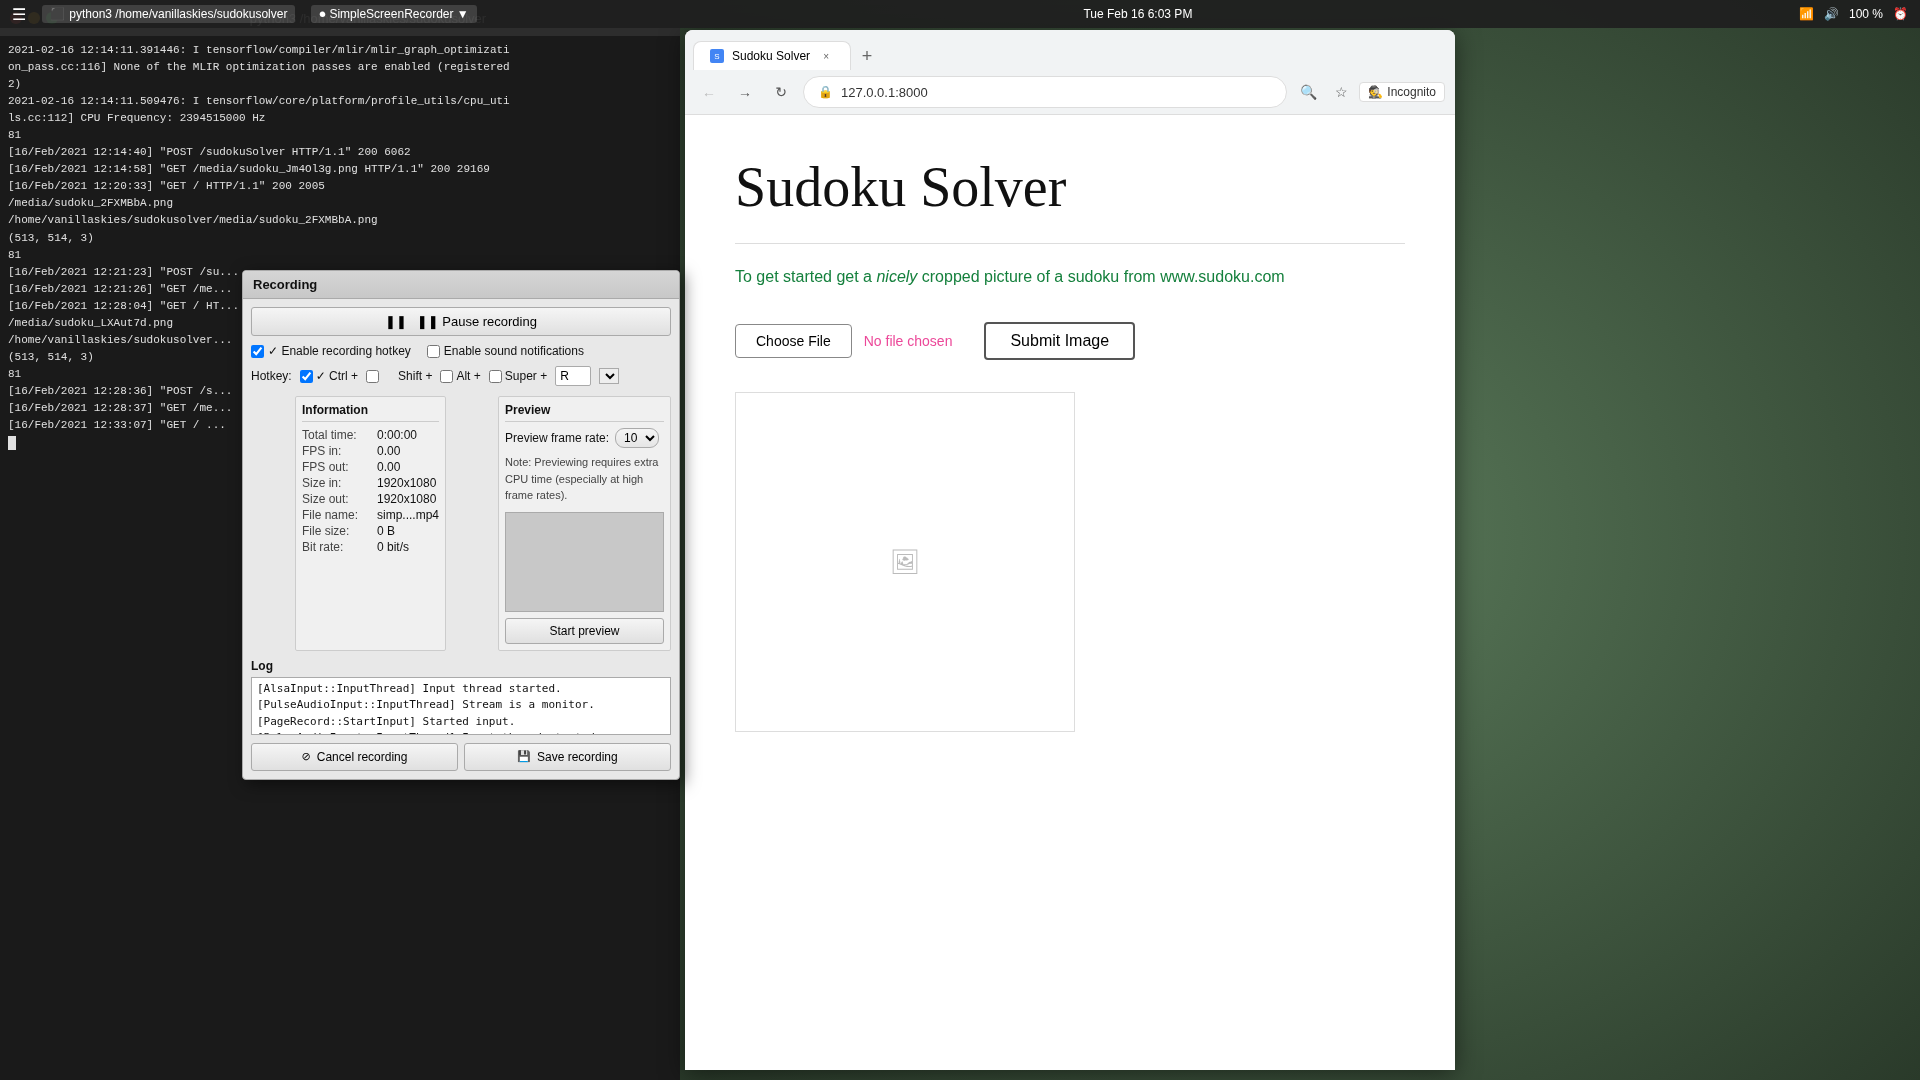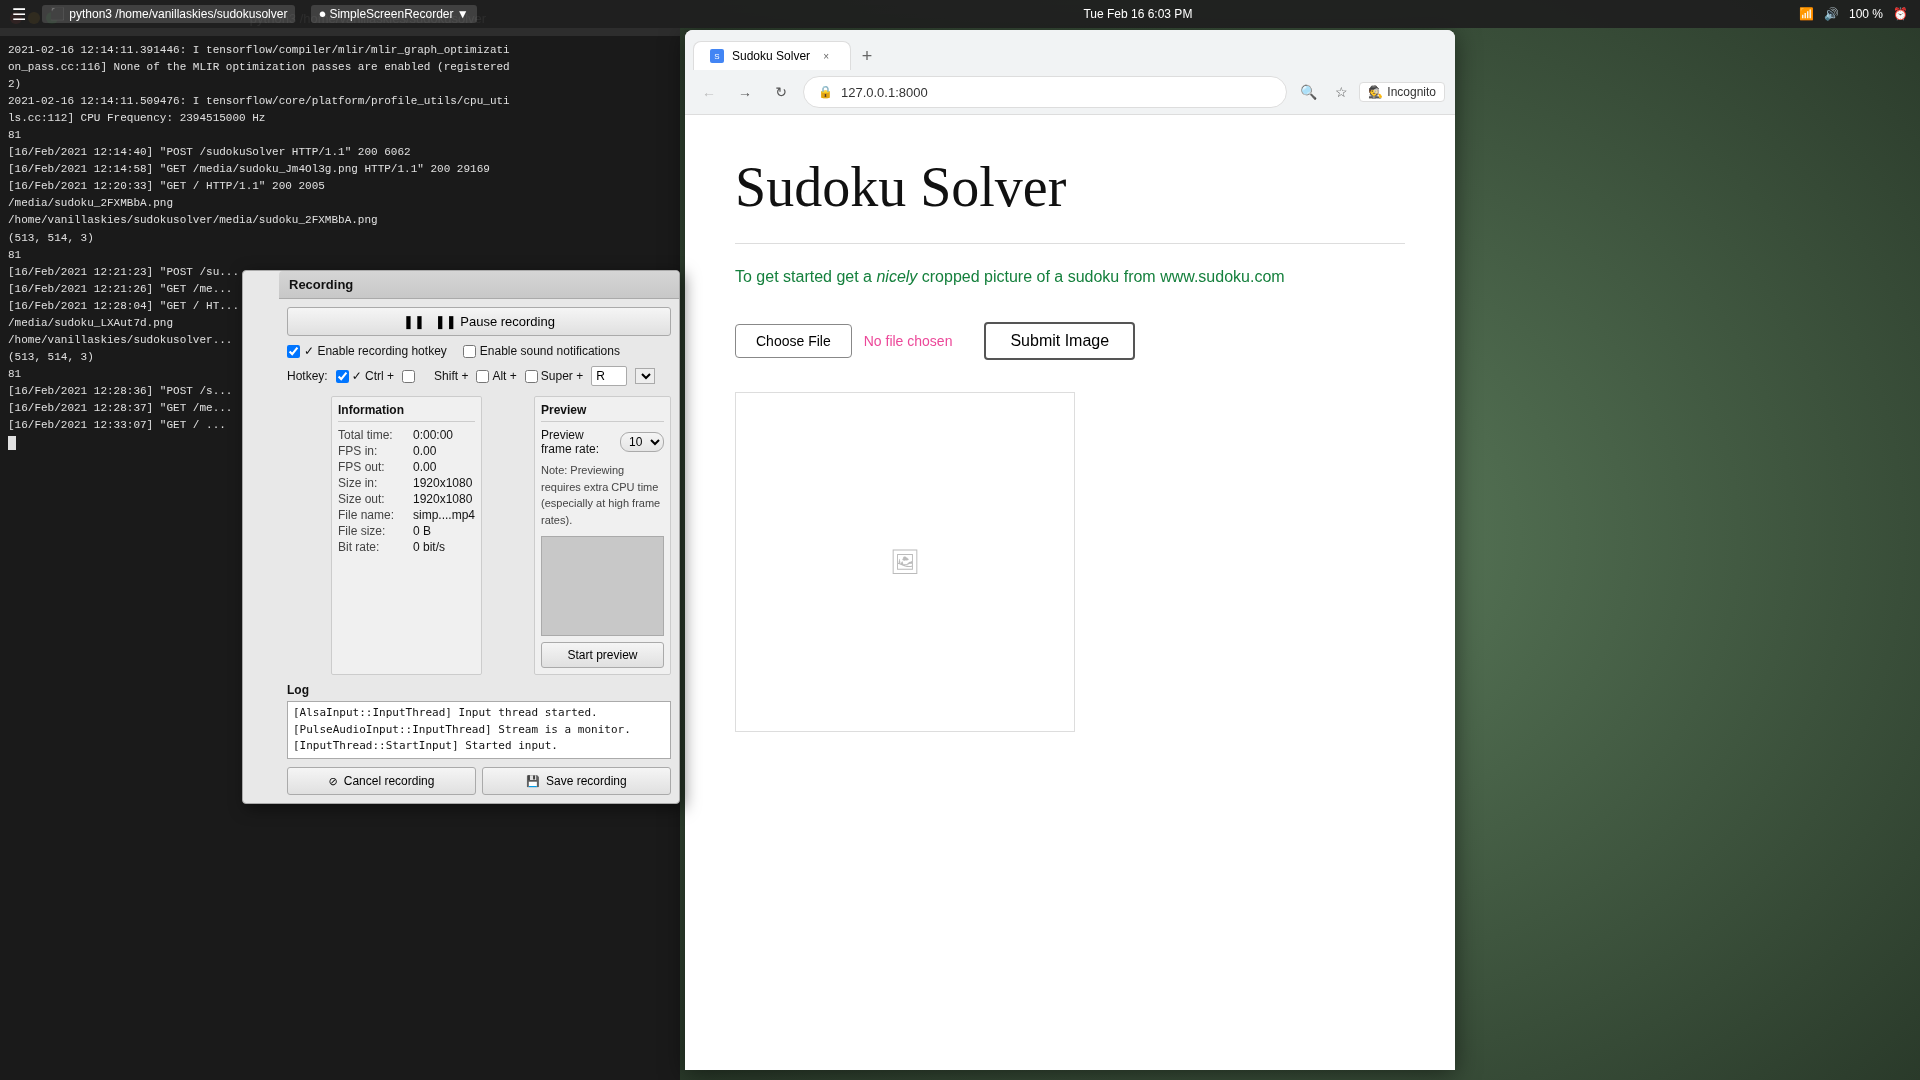--- a/index.html
+++ b/index.html
@@ -295,21 +295,20 @@
       left: 242px;
       top: 270px;
       width: 438px;
       background: #e8e8e8;
       border: 1px solid #aaa;
       border-radius: 4px;
       box-shadow: 4px 4px 16px rgba(0,0,0,0.5);
       z-index: 200;
       font-size: 13px;
       color: #111;
-      padding-left: 36px;
     }
 
     .ssr-titlebar {
       background: linear-gradient(to bottom, #d5d5d5, #c8c8c8);
       border-bottom: 1px solid #aaa;
       padding: 6px 10px;
       font-weight: bold;
       font-size: 13px;
       border-radius: 4px 4px 0 0;
       display: flex;
@@ -693,21 +692,21 @@
         <div class="ssr-preview-area"></div>
         <button class="start-preview-btn">Start preview</button>
       </div>
     </div>
 
     <div class="ssr-log-section">
       <div class="ssr-log-title">Log</div>
       <div class="ssr-log-content">
         <div>[AlsaInput::InputThread] Input thread started.</div>
         <div>[PulseAudioInput::InputThread] Stream is a monitor.</div>
-        <div>[InputThread::StartInput] Started input.</div>
+        <div>[PageRecord::StartInput] Started input.</div>
         <div>[PulseAudioInput::InputThread] Input thread started.</div>
       </div>
     </div>
 
     <div class="ssr-bottom-btns">
       <button class="ssr-bottom-btn">
         <span class="icon">⊘</span>
         <span>Cancel recording</span>
       </button>
       <button class="ssr-bottom-btn">

